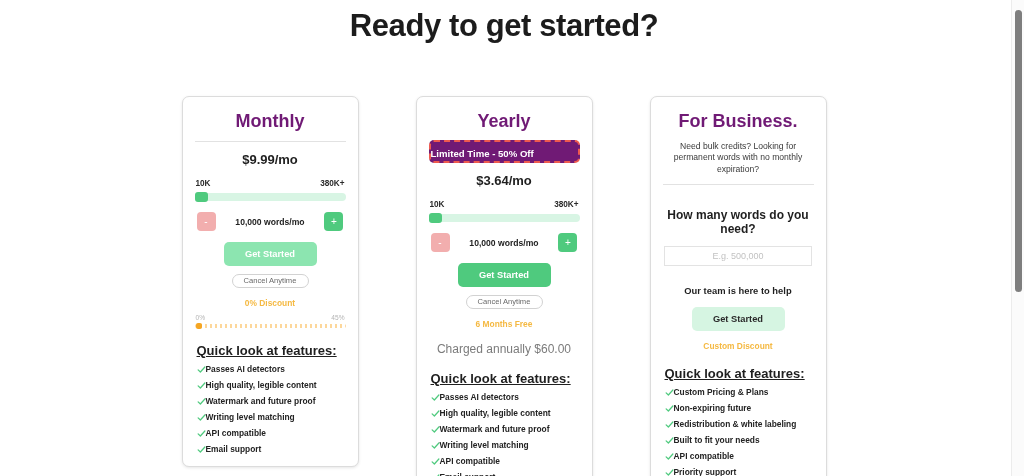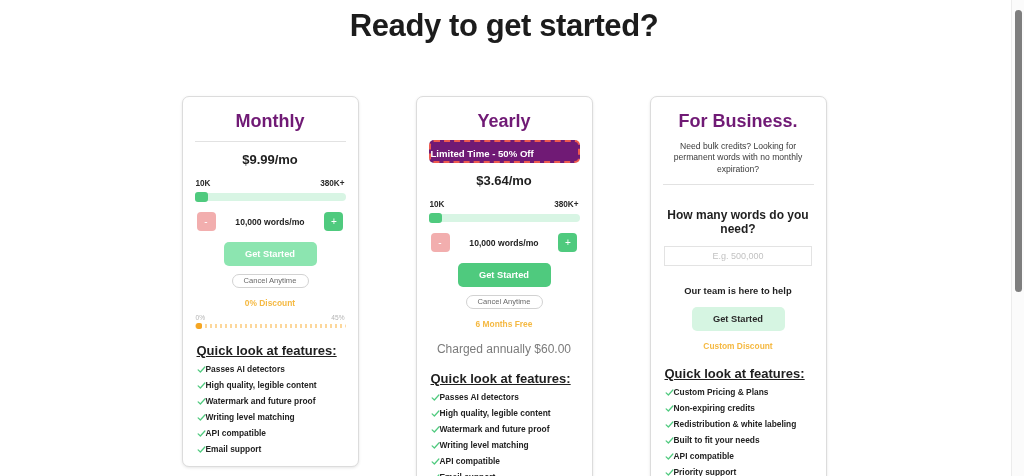--- a/index.html
+++ b/index.html
@@ -480,21 +480,21 @@
         <div class="feat-row">
           <span class="check-ico"><svg width="9" height="9" viewBox="0 0 16 16">
                 <path d="M2 8.6 L6 12.4 L14 3.6" stroke="#4fca7e" stroke-width="2.2" fill="none" stroke-linecap="round" stroke-linejoin="round"></path>
               </svg></span>
           <span class="feat-text">Custom Pricing &amp; Plans</span>
         </div>
         <div class="feat-row">
           <span class="check-ico"><svg width="9" height="9" viewBox="0 0 16 16">
                 <path d="M2 8.6 L6 12.4 L14 3.6" stroke="#4fca7e" stroke-width="2.2" fill="none" stroke-linecap="round" stroke-linejoin="round"></path>
               </svg></span>
-          <span class="feat-text">Non-expiring credits</span>
+          <span class="feat-text">Non-expiring future</span>
         </div>
         <div class="feat-row">
           <span class="check-ico"><svg width="9" height="9" viewBox="0 0 16 16">
                 <path d="M2 8.6 L6 12.4 L14 3.6" stroke="#4fca7e" stroke-width="2.2" fill="none" stroke-linecap="round" stroke-linejoin="round"></path>
               </svg></span>
           <span class="feat-text">Redistribution &amp; white labeling</span>
         </div>
         <div class="feat-row">
           <span class="check-ico"><svg width="9" height="9" viewBox="0 0 16 16">
                 <path d="M2 8.6 L6 12.4 L14 3.6" stroke="#4fca7e" stroke-width="2.2" fill="none" stroke-linecap="round" stroke-linejoin="round"></path>

